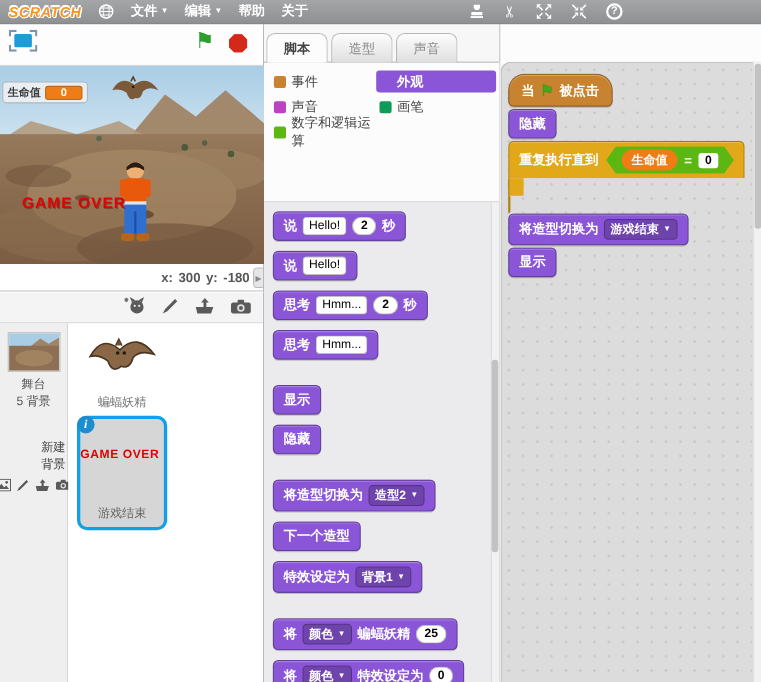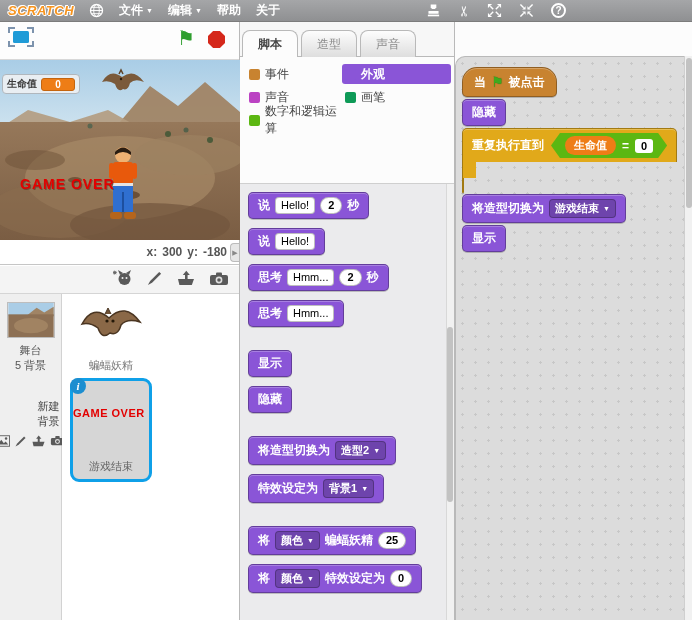--- a/index.html
+++ b/index.html
@@ -464,20 +464,23 @@
     <div class="pgap"></div>
 
     <div class="pblock"><span class="blk">
       <span>将造型切换为</span>
       <span class="ddown">
             <span>造型2</span>
             <span class="caret">▼</span>
           </span>
     </span></div>
     <div class="pblock"><span class="blk">
+      <span>下一个造型</span>
+    </span></div>
+    <div class="pblock"><span class="blk">
       <span>特效设定为</span>
       <span class="ddown">
             <span>背景1</span>
             <span class="caret">▼</span>
           </span>
     </span></div>
 
     <div class="pgap"></div>
 
     <div class="pblock"><span class="blk">

